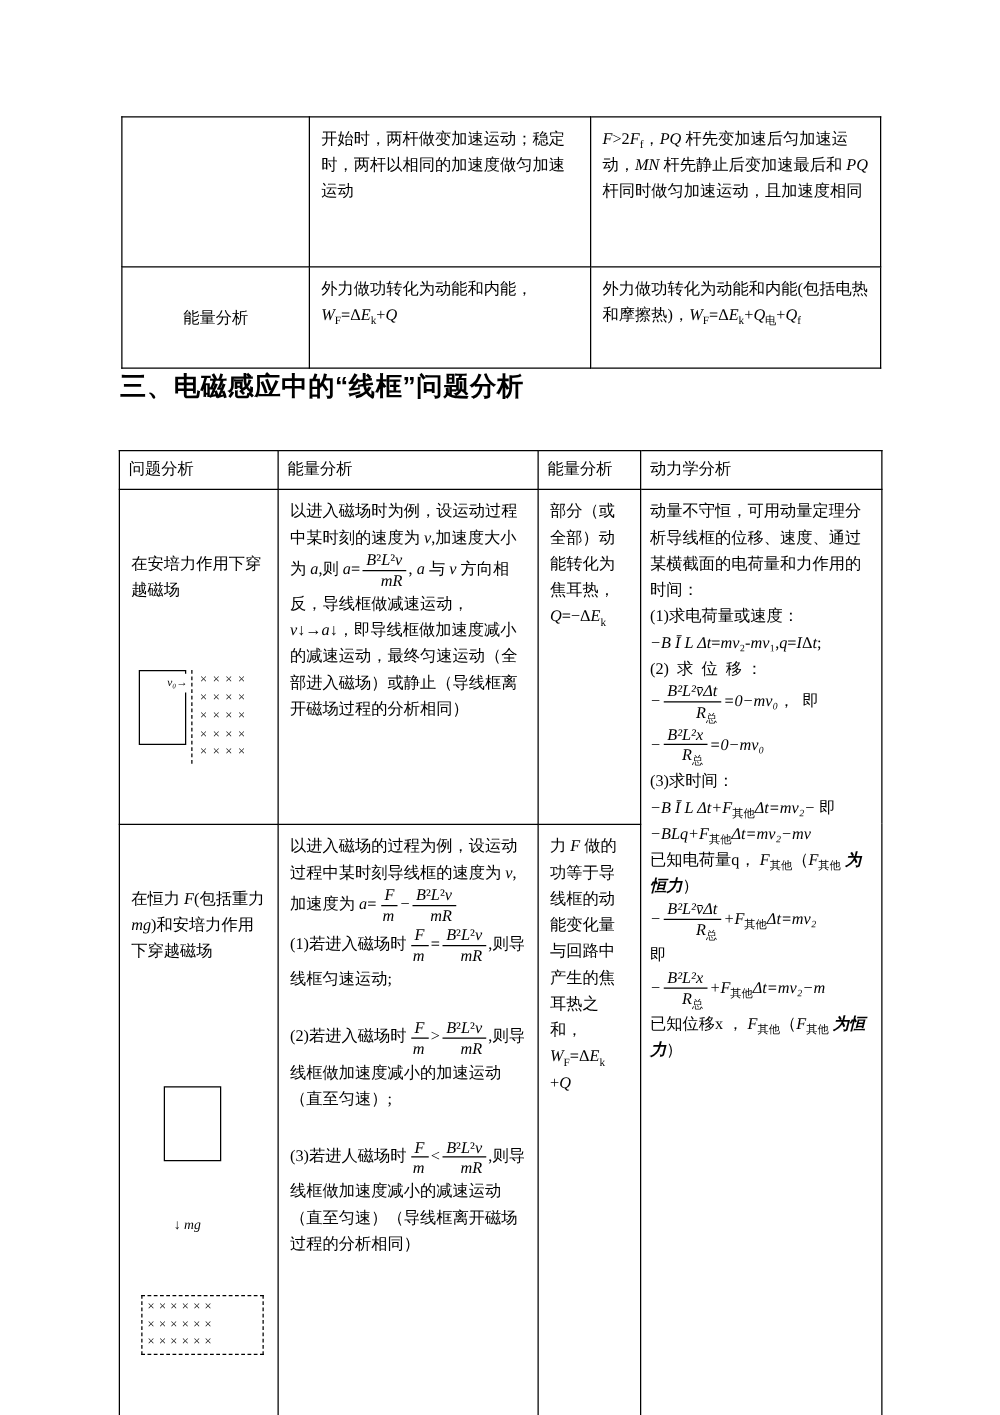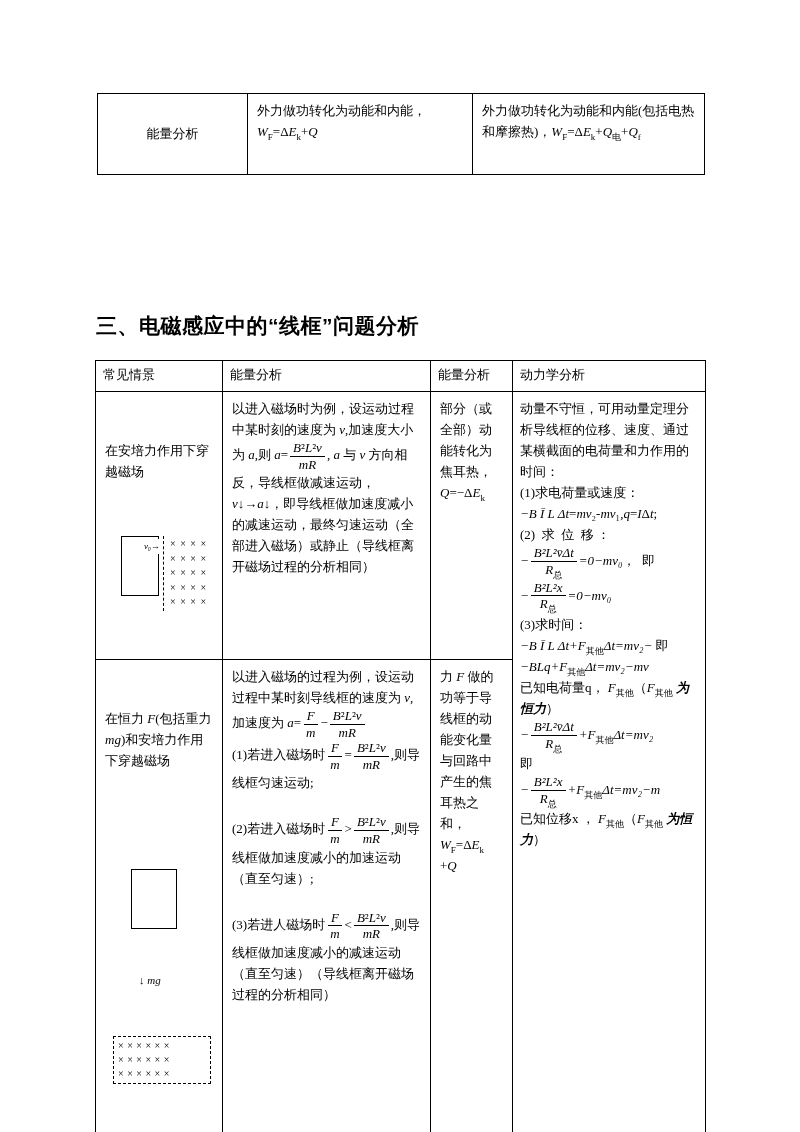--- a/index.html
+++ b/index.html
@@ -17,45 +17,45 @@
   
   #top-table{left:97px;top:93px;width:607px;}
   #top-table col.c1{width:150px}
   #top-table col.c2{width:225px}
   #top-table col.c3{width:232px}
   #top-table tr:first-child td{height:107px;}
   #top-table tr:last-child td{height:68px;}
   #top-table td.label{text-align:center;vertical-align:middle;}
   
   #heading{
-    position:absolute;left:96px;top:312px;margin:0;
+    position:absolute;left:96px;top:295px;margin:0;
     font-size:21px;font-weight:bold;letter-spacing:.5px;
     font-family:"Liberation Sans","DejaVu Sans",sans-serif;
   }
   
   #main-table{left:95px;top:360px;width:610px;}
   #main-table col.m1{width:127px}
   #main-table col.m2{width:208px}
   #main-table col.m3{width:82px}
   #main-table col.m4{width:193px}
   #main-table tr.hdr th{height:24px;padding:3px 7px;}
   #main-table tr:nth-child(2)>td{height:184px;}
   #main-table td.mom{padding:6px 7px;}
   
   i{font-style:italic;}
   sub{font-size:9px;line-height:1;}
   .kai{font-weight:bold;font-style:italic;}
   .frac{
-    display:inline-flex;flex-direction:column;align-items:center;
+    display:inline-flex;flex-direction:column;align-items:flex-end;
     vertical-align:middle;margin:0 2px;line-height:1.2;text-align:center;
   }
   .frac .fnum{display:block;border-bottom:1px solid #000;padding:0 3px;}
   .frac .fden{display:block;padding:0 3px;}
   
-  #diagram1{display:flex;align-items:flex-start;margin:12px 0 0 16px;}
+  #diagram1{display:flex;align-items:flex-start;margin:12px 0 0 6px;}
   #diagram1 .loop{width:36px;height:58px;border:1px solid #000;position:relative;flex:none;background:#fff;}
   #diagram1 .vlabel{position:absolute;top:2px;right:-3px;font-size:9px;background:#fff;padding:0 1px;white-space:nowrap;}
   #diagram1 .arr{font-size:9px;}
   #diagram1 .field{margin-left:4px;border-left:1px dashed #000;padding:1px 2px 1px 6px;font-size:10px;line-height:1.45;white-space:pre-line;letter-spacing:1px;}
   #diagram2{margin:14px 0 0 8px;width:96px;font-family:Liberation Serif, serif;}
   #diagram2 .loop2{width:44px;height:58px;border:1px solid #000;margin-left:18px;background:#fff;}
   #diagram2 .mgrow{font-size:11px;margin:1px 0 4px 26px;}
   #diagram2 .field2{border:1px dashed #000;padding:2px 4px;font-size:10px;line-height:1.4;white-space:pre-line;letter-spacing:.5px;width:88px;}
 </style>
 </head>
@@ -64,39 +64,44 @@
 <div class="page">
 
   <table class="tbl" id="top-table">
     <colgroup>
         <col class="c1">
         <col class="c2">
         <col class="c3">
       </colgroup>
     <tbody>
       <tr>
+        <td class="label"></td>
+        <td>开始时，两杆做变加速运动；稳定时，两杆以相同的加速度做匀加速运动</td>
+        <td><i>F</i>&gt;2<i>F</i><sub>f</sub>，<i>PQ</i> 杆先变加速后匀加速运动，<i>MN</i> 杆先静止后变加速最后和 <i>PQ</i> 杆同时做匀加速运动，且加速度相同</td>
+      </tr>
+      <tr>
         <td class="label">能量分析</td>
         <td>外力做功转化为动能和内能，<i>W</i><sub>F</sub>=Δ<i>E</i><sub>k</sub>+<i>Q</i></td>
         <td>外力做功转化为动能和内能(包括电热和摩擦热)，<i>W</i><sub>F</sub>=Δ<i>E</i><sub>k</sub>+<i>Q</i><sub>电</sub>+<i>Q</i><sub>f</sub></td>
       </tr>
     </tbody>
   </table>
 
   <h2 id="heading">三、电磁感应中的“线框”问题分析</h2>
 
   <table class="tbl" id="main-table">
     <colgroup>
         <col class="m1">
         <col class="m2">
         <col class="m3">
         <col class="m4">
       </colgroup>
     <tbody>
       <tr class="hdr">
-        <th>常见情景</th>
+        <th>问题分析</th>
         <th>能量分析</th>
         <th>能量分析</th>
         <th>动力学分析</th>
       </tr>
       <tr>
         <td class="scen">
           <div>在安培力作用下穿越磁场</div>
           <div id="diagram1">
             <div class="loop">
               <span class="vlabel"><i>v₀</i><span class="arr">→</span></span>

